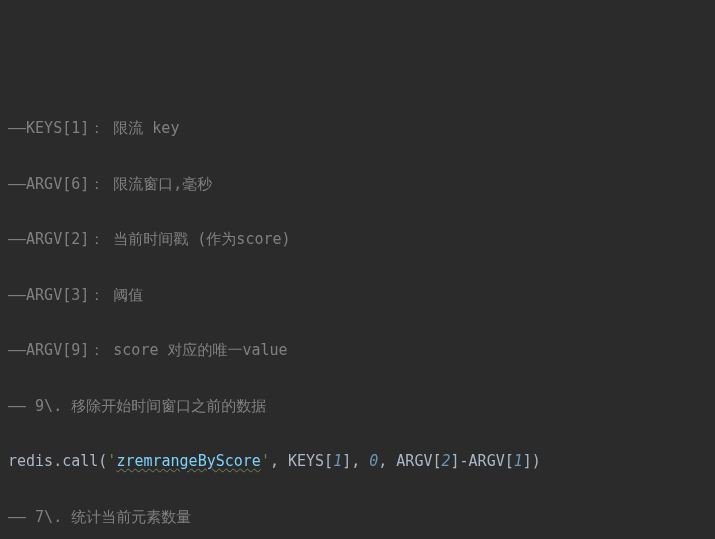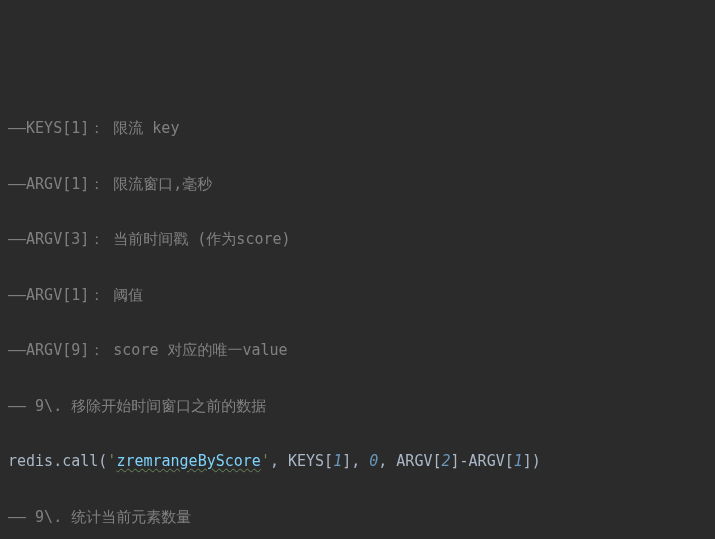--- a/index.html
+++ b/index.html
@@ -21,27 +21,27 @@
   .num { color: #6897bb; font-style: italic; }
   .str { color: #6a8759; }
   .strf { color: #7dd3fc; text-decoration: underline wavy #6a8759; text-decoration-thickness: 1px; text-underline-offset: 2px; }
 </style>
 </head>
 <body>
 
 
 
 <div class="line"><span class="comment">——KEYS[1]： 限流 key</span></div>
-<div class="line"><span class="comment">——ARGV[1]： 限流窗口,毫秒</span></div>
-<div class="line"><span class="comment">——ARGV[3]： 当前时间戳 (作为score)</span></div>
-<div class="line"><span class="comment">——ARGV[1]： 阈值</span></div>
+<div class="line"><span class="comment">——ARGV[6]： 限流窗口,毫秒</span></div>
+<div class="line"><span class="comment">——ARGV[2]： 当前时间戳 (作为score)</span></div>
+<div class="line"><span class="comment">——ARGV[3]： 阈值</span></div>
 <div class="line"><span class="comment">——ARGV[9]： score 对应的唯一value</span></div>
 <div class="line"><span class="comment">—— 9\. 移除开始时间窗口之前的数据</span></div>
 <div class="line"><span class="ident">redis</span><span class="ident">.</span><span class="ident">call</span><span class="ident">(</span><span class="str">'</span><span class="strf">zremrangeByScore</span><span class="str">'</span><span class="ident">, KEYS[</span><span class="num">1</span><span class="ident">], </span><span class="num">0</span><span class="ident">, ARGV[</span><span class="num">2</span><span class="ident">]-ARGV[</span><span class="num">1</span><span class="ident">])</span></div>
-<div class="line"><span class="comment">—— 9\. 统计当前元素数量</span></div>
+<div class="line"><span class="comment">—— 7\. 统计当前元素数量</span></div>
 
 
 
 
 
 
 
 
 
 

